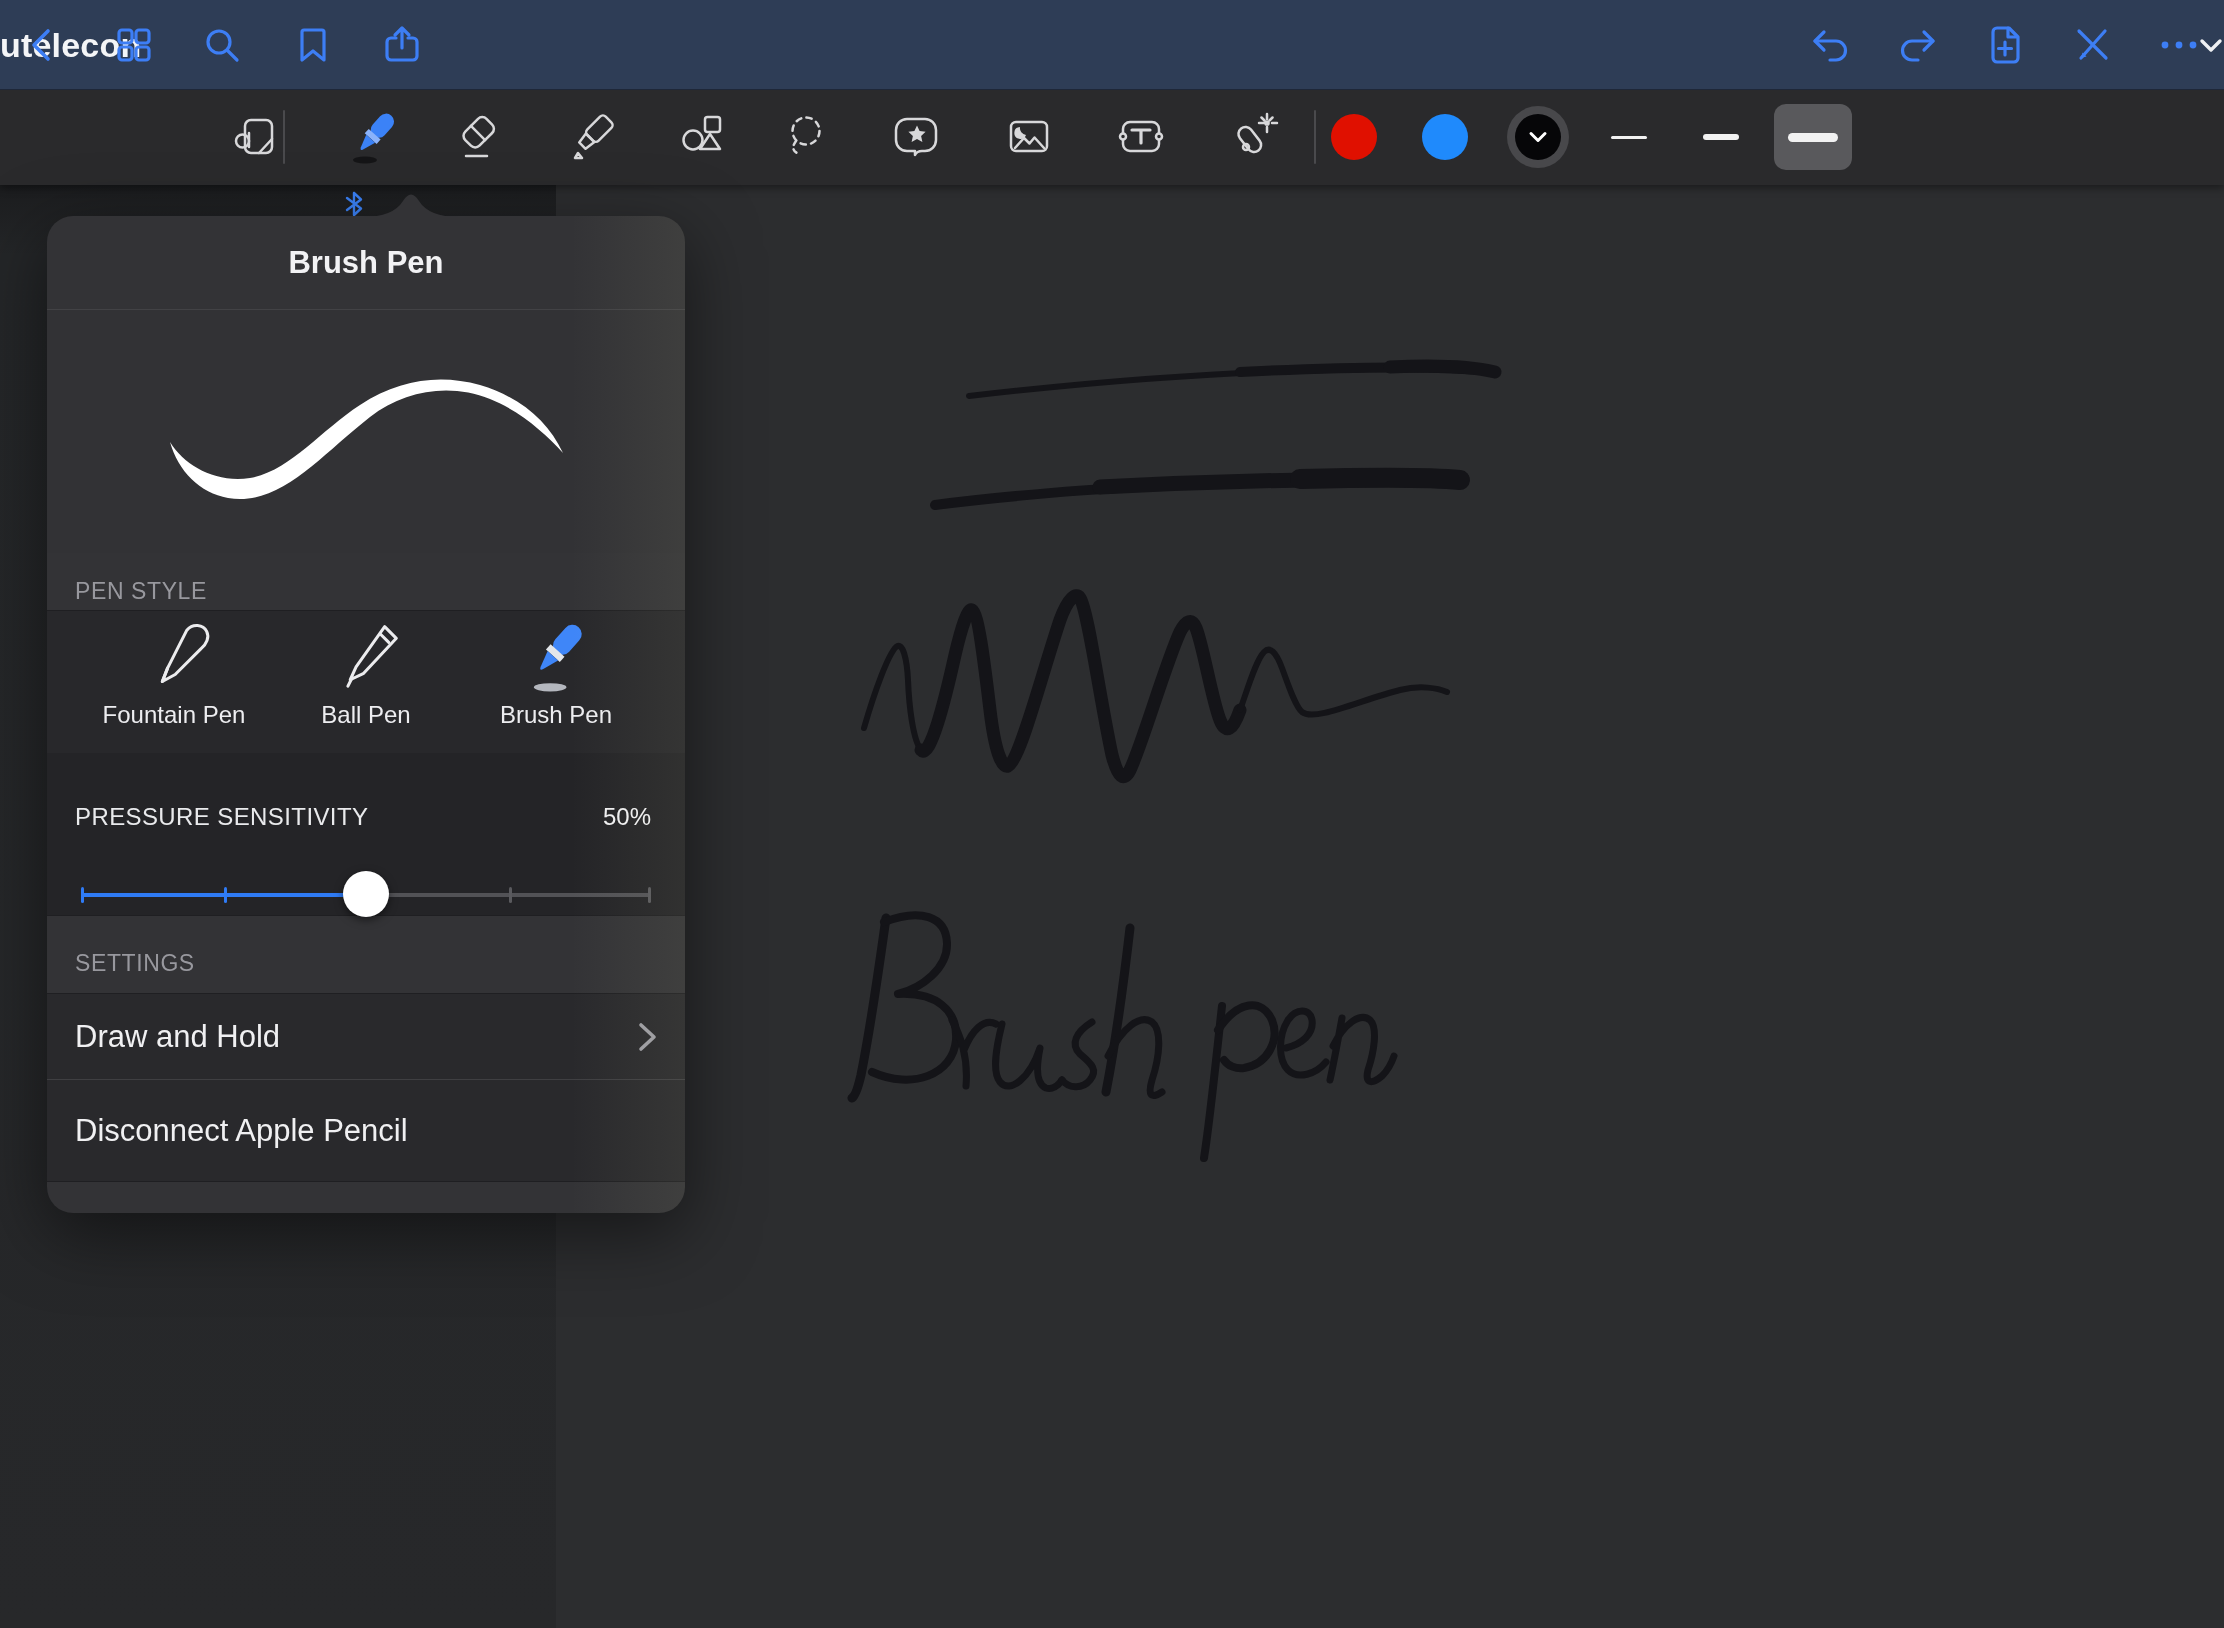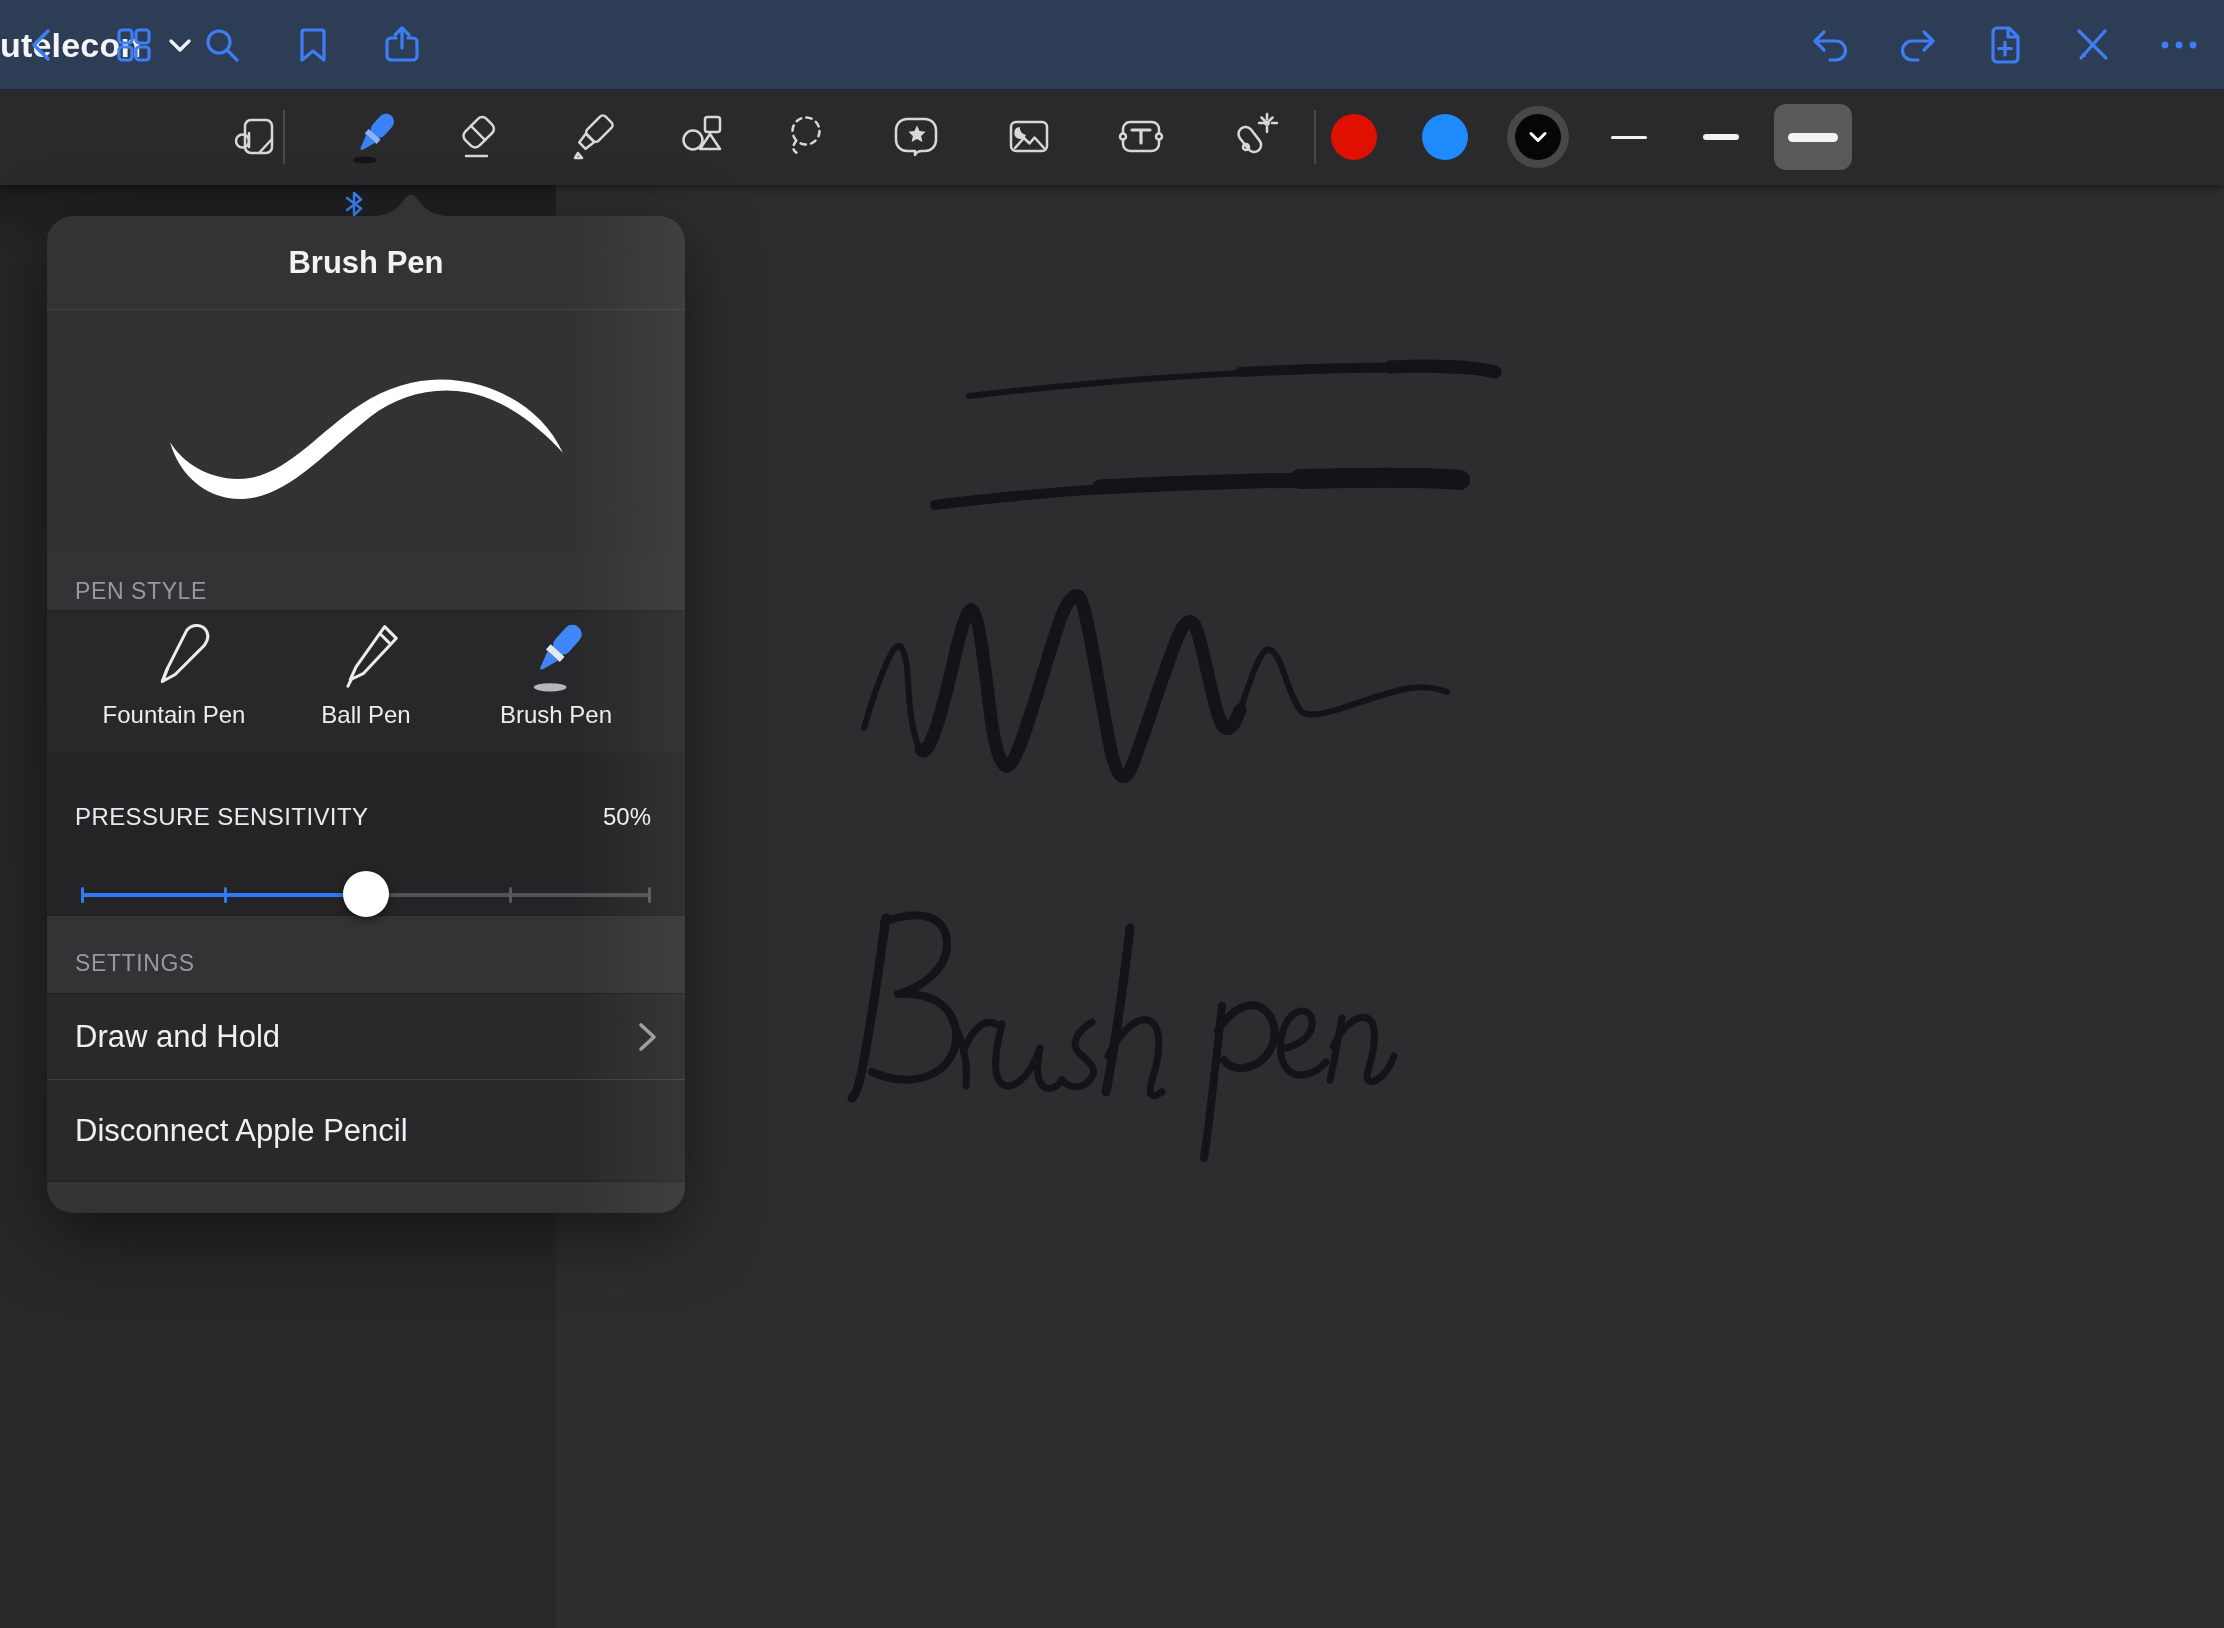--- a/index.html
+++ b/index.html
@@ -7,21 +7,21 @@
          font-family:"Liberation Sans",sans-serif;background:#2c2d2f;}
   .abs{position:absolute;}
 
   
   .titlebar{left:0;top:0;width:2224px;height:90px;background:#2e3d56;
             box-shadow:inset 0 -1px 0 rgba(0,0,0,.35);z-index:30;}
   .tb-btn{width:60px;height:60px;top:45px;transform:translate(-50%,-50%);
           display:flex;align-items:center;justify-content:center;cursor:pointer;}
   .tb-btn svg{stroke:#3d7ef5;fill:none;stroke-width:3.2;stroke-linecap:round;stroke-linejoin:round;}
   .title-wrap{left:0;top:0;width:2224px;height:90px;display:flex;align-items:center;
-              justify-content:flex-start;gap:26px;pointer-events:none;}
+              justify-content:space-between;gap:26px;pointer-events:none;}
   .doc-title{color:#f4f5f7;font-size:34px;font-weight:700;letter-spacing:.2px;}
   .title-chev{stroke:#eef0f3;fill:none;stroke-width:3.4;stroke-linecap:round;stroke-linejoin:round;}
 
   
   .toolbar{left:0;top:90px;width:2224px;height:95px;background:#2a2a2c;
            box-shadow:0 3px 8px rgba(0,0,0,.4);z-index:25;}
   .tool-btn{width:66px;height:70px;top:47px;transform:translate(-50%,-50%);
             display:flex;align-items:center;justify-content:center;cursor:pointer;}
   .tool-btn svg{stroke:#d8d8da;fill:none;stroke-width:2.5;stroke-linecap:round;stroke-linejoin:round;}
   .tb-divider{top:20px;width:2px;height:54px;background:#4a4a4d;border-radius:1px;}

